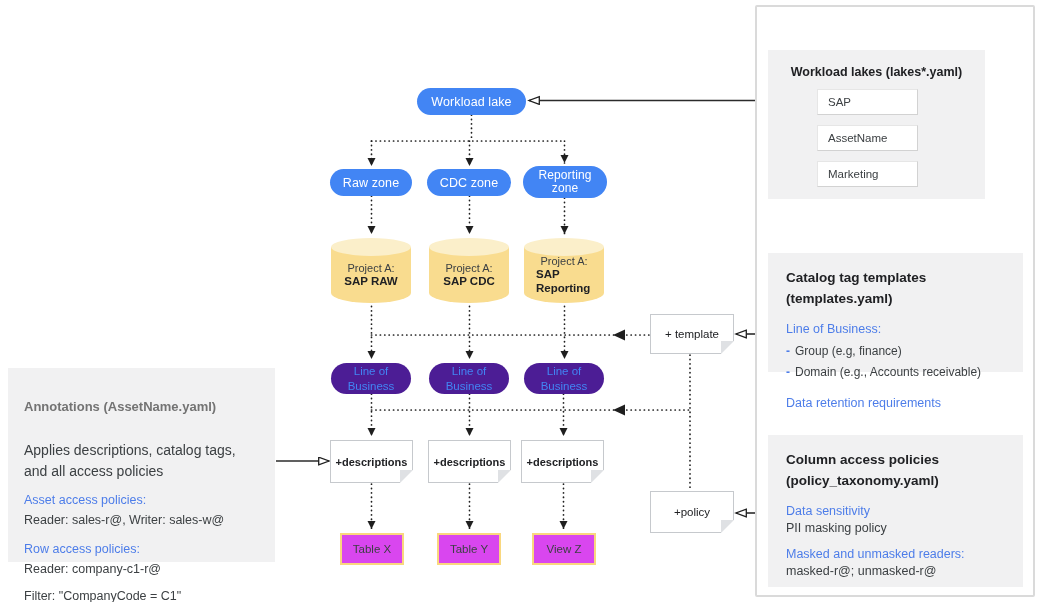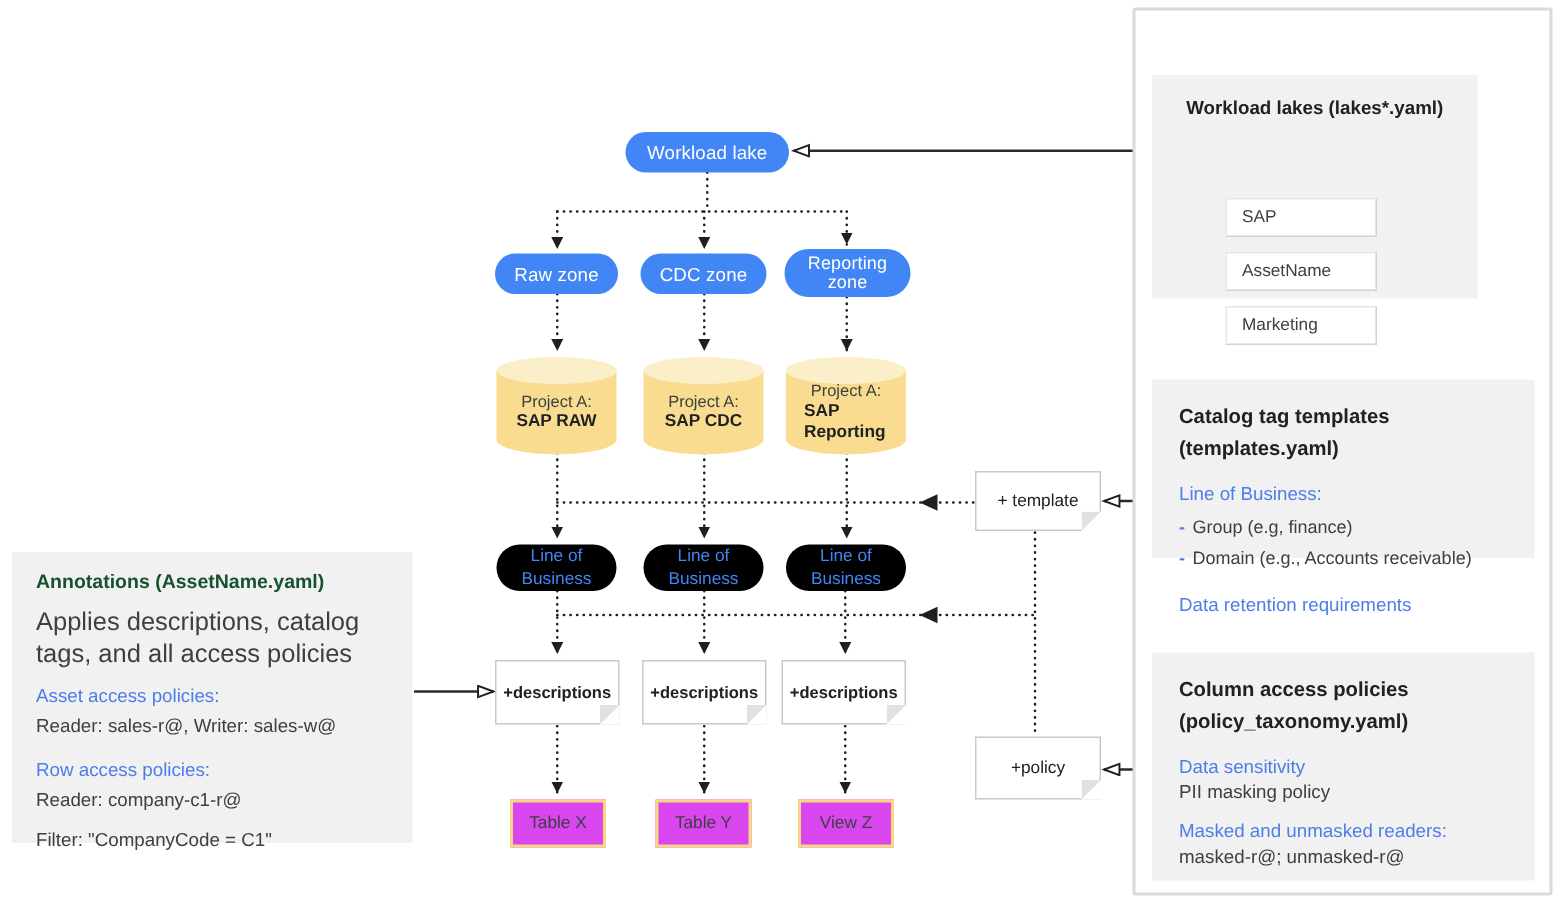--- a/index.html
+++ b/index.html
@@ -9,53 +9,53 @@
 
   
   #connectors { position:absolute; left:0; top:0; z-index:1; }
 
   .node { position:absolute; z-index:2; display:flex; align-items:center; justify-content:center; text-align:center; }
 
   
   .pill { background:#4285F4; color:#fff; border-radius:16px; font-size:12.5px; font-weight:500; letter-spacing:.1px; line-height:1.12; }
 
   
-  .pill-light { background:#000000; color:#4285F4; border-radius:16px; font-size:11.5px; font-weight:500; line-height:1.25; }
+  .pill-light { background:#4c1d95; color:#4285F4; border-radius:16px; font-size:11.5px; font-weight:500; line-height:1.25; }
 
   
   .cyl { z-index:2; position:absolute; }
   .cyl .cyl-body { position:absolute; left:0; right:0; top:9px; bottom:0; background:#F9DC8F; border-radius:0 0 40px 40px / 0 0 10px 10px; }
   .cyl .cyl-top { position:absolute; left:0; right:0; top:0; height:18px; background:#FBEFCA; border-radius:50%; }
   .cyl .cyl-text { position:absolute; left:0; right:0; top:9px; bottom:0; display:flex; flex-direction:column; align-items:center; justify-content:center; gap:1px; }
   .cyl .proj { font-size:11px; color:#3c4043; }
   .cyl .proj-name { font-size:11.5px; font-weight:700; color:#202124; line-height:1.15; }
 
   
   .note { background:#fff; border:1px solid #c6c9cd; font-size:11px; font-weight:600; color:#202124; }
   .note::before { content:""; position:absolute; right:-1px; bottom:-1px; width:13px; height:13px; background:#fff; }
   .note::after { content:""; position:absolute; right:-1px; bottom:-1px; width:13px; height:13px; background:#dfe1e4; clip-path:polygon(0 0, 100% 0, 0 100%); }
 
   
   .tbl { background:#d946ef; border:2px solid #F9D77E; font-size:11.5px; color:#3c4043; }
 
   
   .left-panel { position:absolute; left:8px; top:368px; width:267px; height:194px; background:#F1F1F2; z-index:2; padding:10px 16px; }
-  .lp-title { font-size:13px; font-weight:700; color:#14532d; margin-top:2px; }
-  .lp-body { font-size:17px; line-height:21px; margin-top:9px; }
+  .lp-title { font-size:13px; font-weight:700; color:#737373; margin-top:21px; }
+  .lp-body { font-size:14px; line-height:21px; margin-top:26px; }
   .lp-h { font-size:12.5px; color:#4d7de9; margin-top:8px; line-height:20px; }
   .lp-v { font-size:12.5px; line-height:21px; }
   .lp-f { font-size:12.5px; line-height:21px; margin-top:6px; }
 
   
   .right-panel { position:absolute; left:755px; top:5px; width:280px; height:592px; background:#fff; border:2px solid #dadada; border-radius:2px; z-index:2; }
   .rp-title { text-align:center; font-size:16px; font-weight:700; color:#202124; margin-top:13px; }
   .sub { position:absolute; background:#F1F1F2; }
   .sub-lakes { left:11px; top:43px; width:217px; height:149px; }
   .sub-lakes .sub-title { text-align:center; font-size:12.5px; font-weight:700; color:#202124; margin-top:15px; }
-  .lake-item { position:absolute; left:49px; width:101px; height:26px; background:#fff; border:1px solid #e6e6e6; border-right-color:#d2d2d2; border-bottom-color:#d2d2d2; display:flex; align-items:center; padding-left:10px; font-size:11.5px; color:#3c4043;margin-top:43px; }
+  .lake-item { position:absolute; left:49px; width:101px; height:26px; background:#fff; border:1px solid #e6e6e6; border-right-color:#d2d2d2; border-bottom-color:#d2d2d2; display:flex; align-items:center; padding-left:10px; font-size:11.5px; color:#3c4043; }
   .sub-wide { left:11px; width:255px; padding:14px 18px; }
   .sub-templates { top:246px; height:119px; }
   .sub-policies { top:428px; height:152px; }
   .sp-title { font-size:13.5px; font-weight:700; color:#202124; line-height:21px; }
   .sp-h { font-size:12.5px; color:#4d7de9; font-weight:500; }
   .sp-mt { margin-top:13px; }
   .sp-mt-sm { margin-top:9px; }
   .bullet { font-size:12px; line-height:21px; color:#3c4043; }
   .bullet .dash { color:#4d7de9; font-weight:700; margin-right:5px; }
   .sp-v { font-size:12.5px; line-height:20px; color:#3c4043; }

